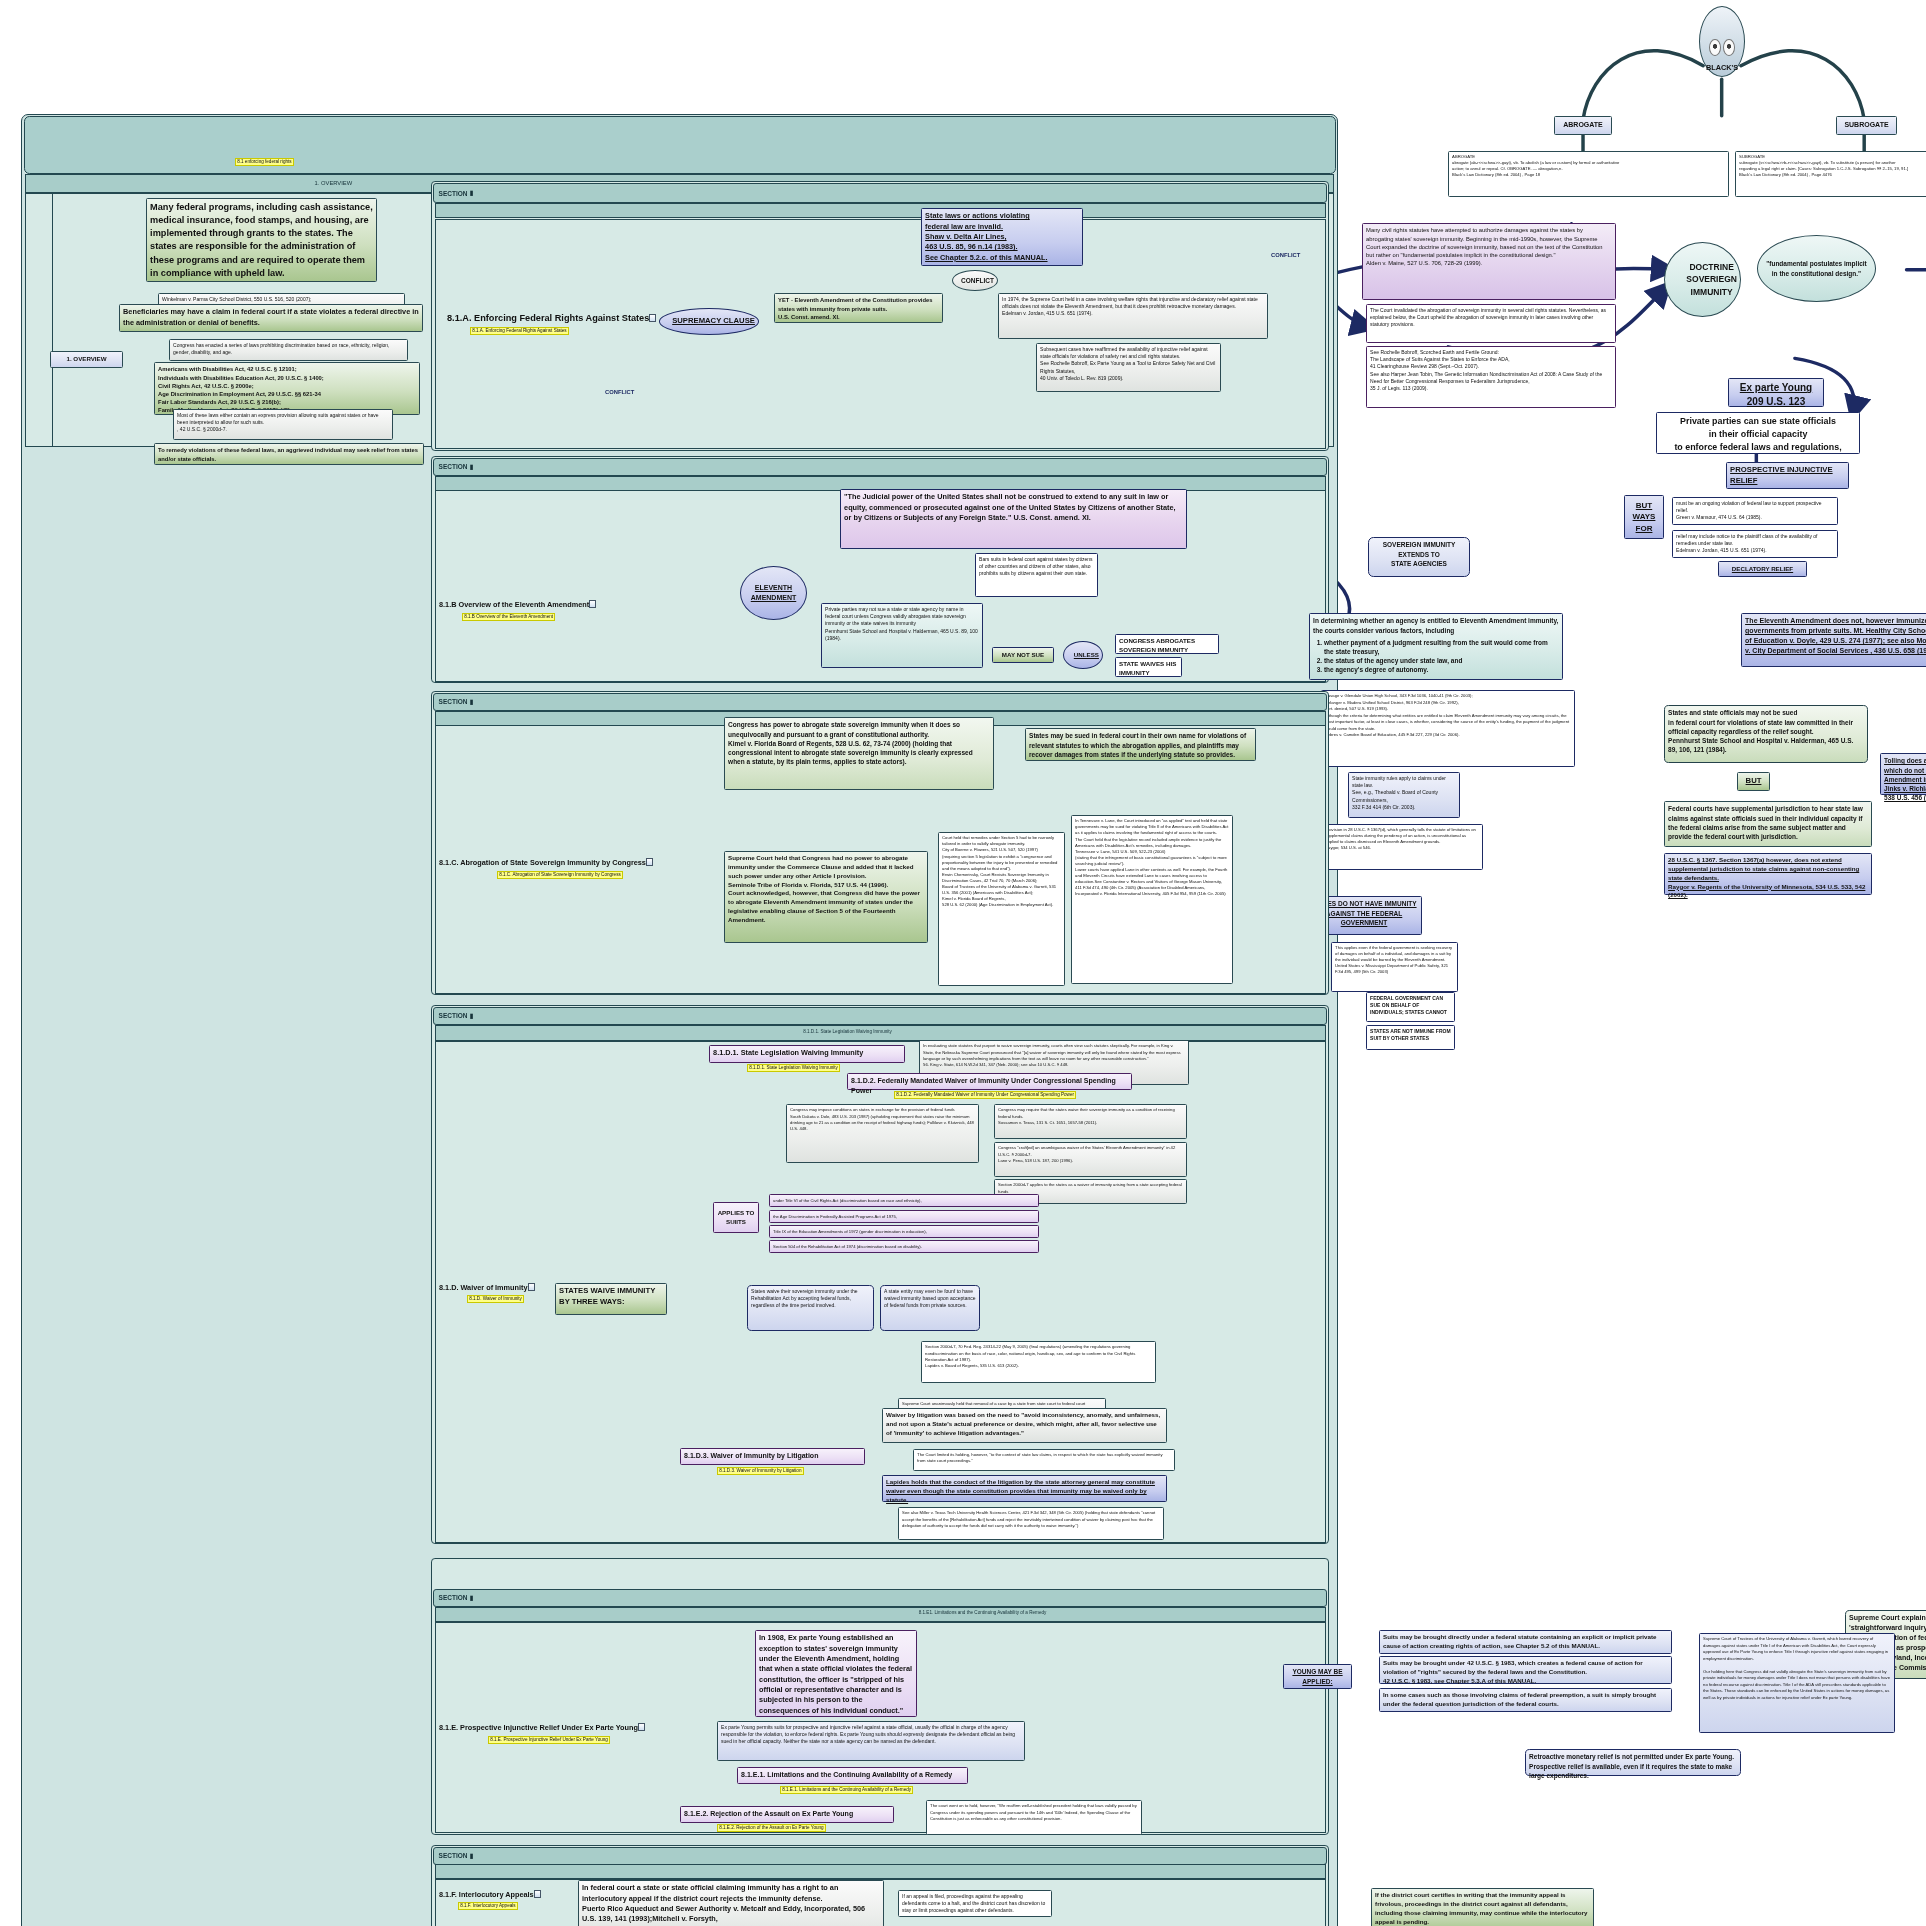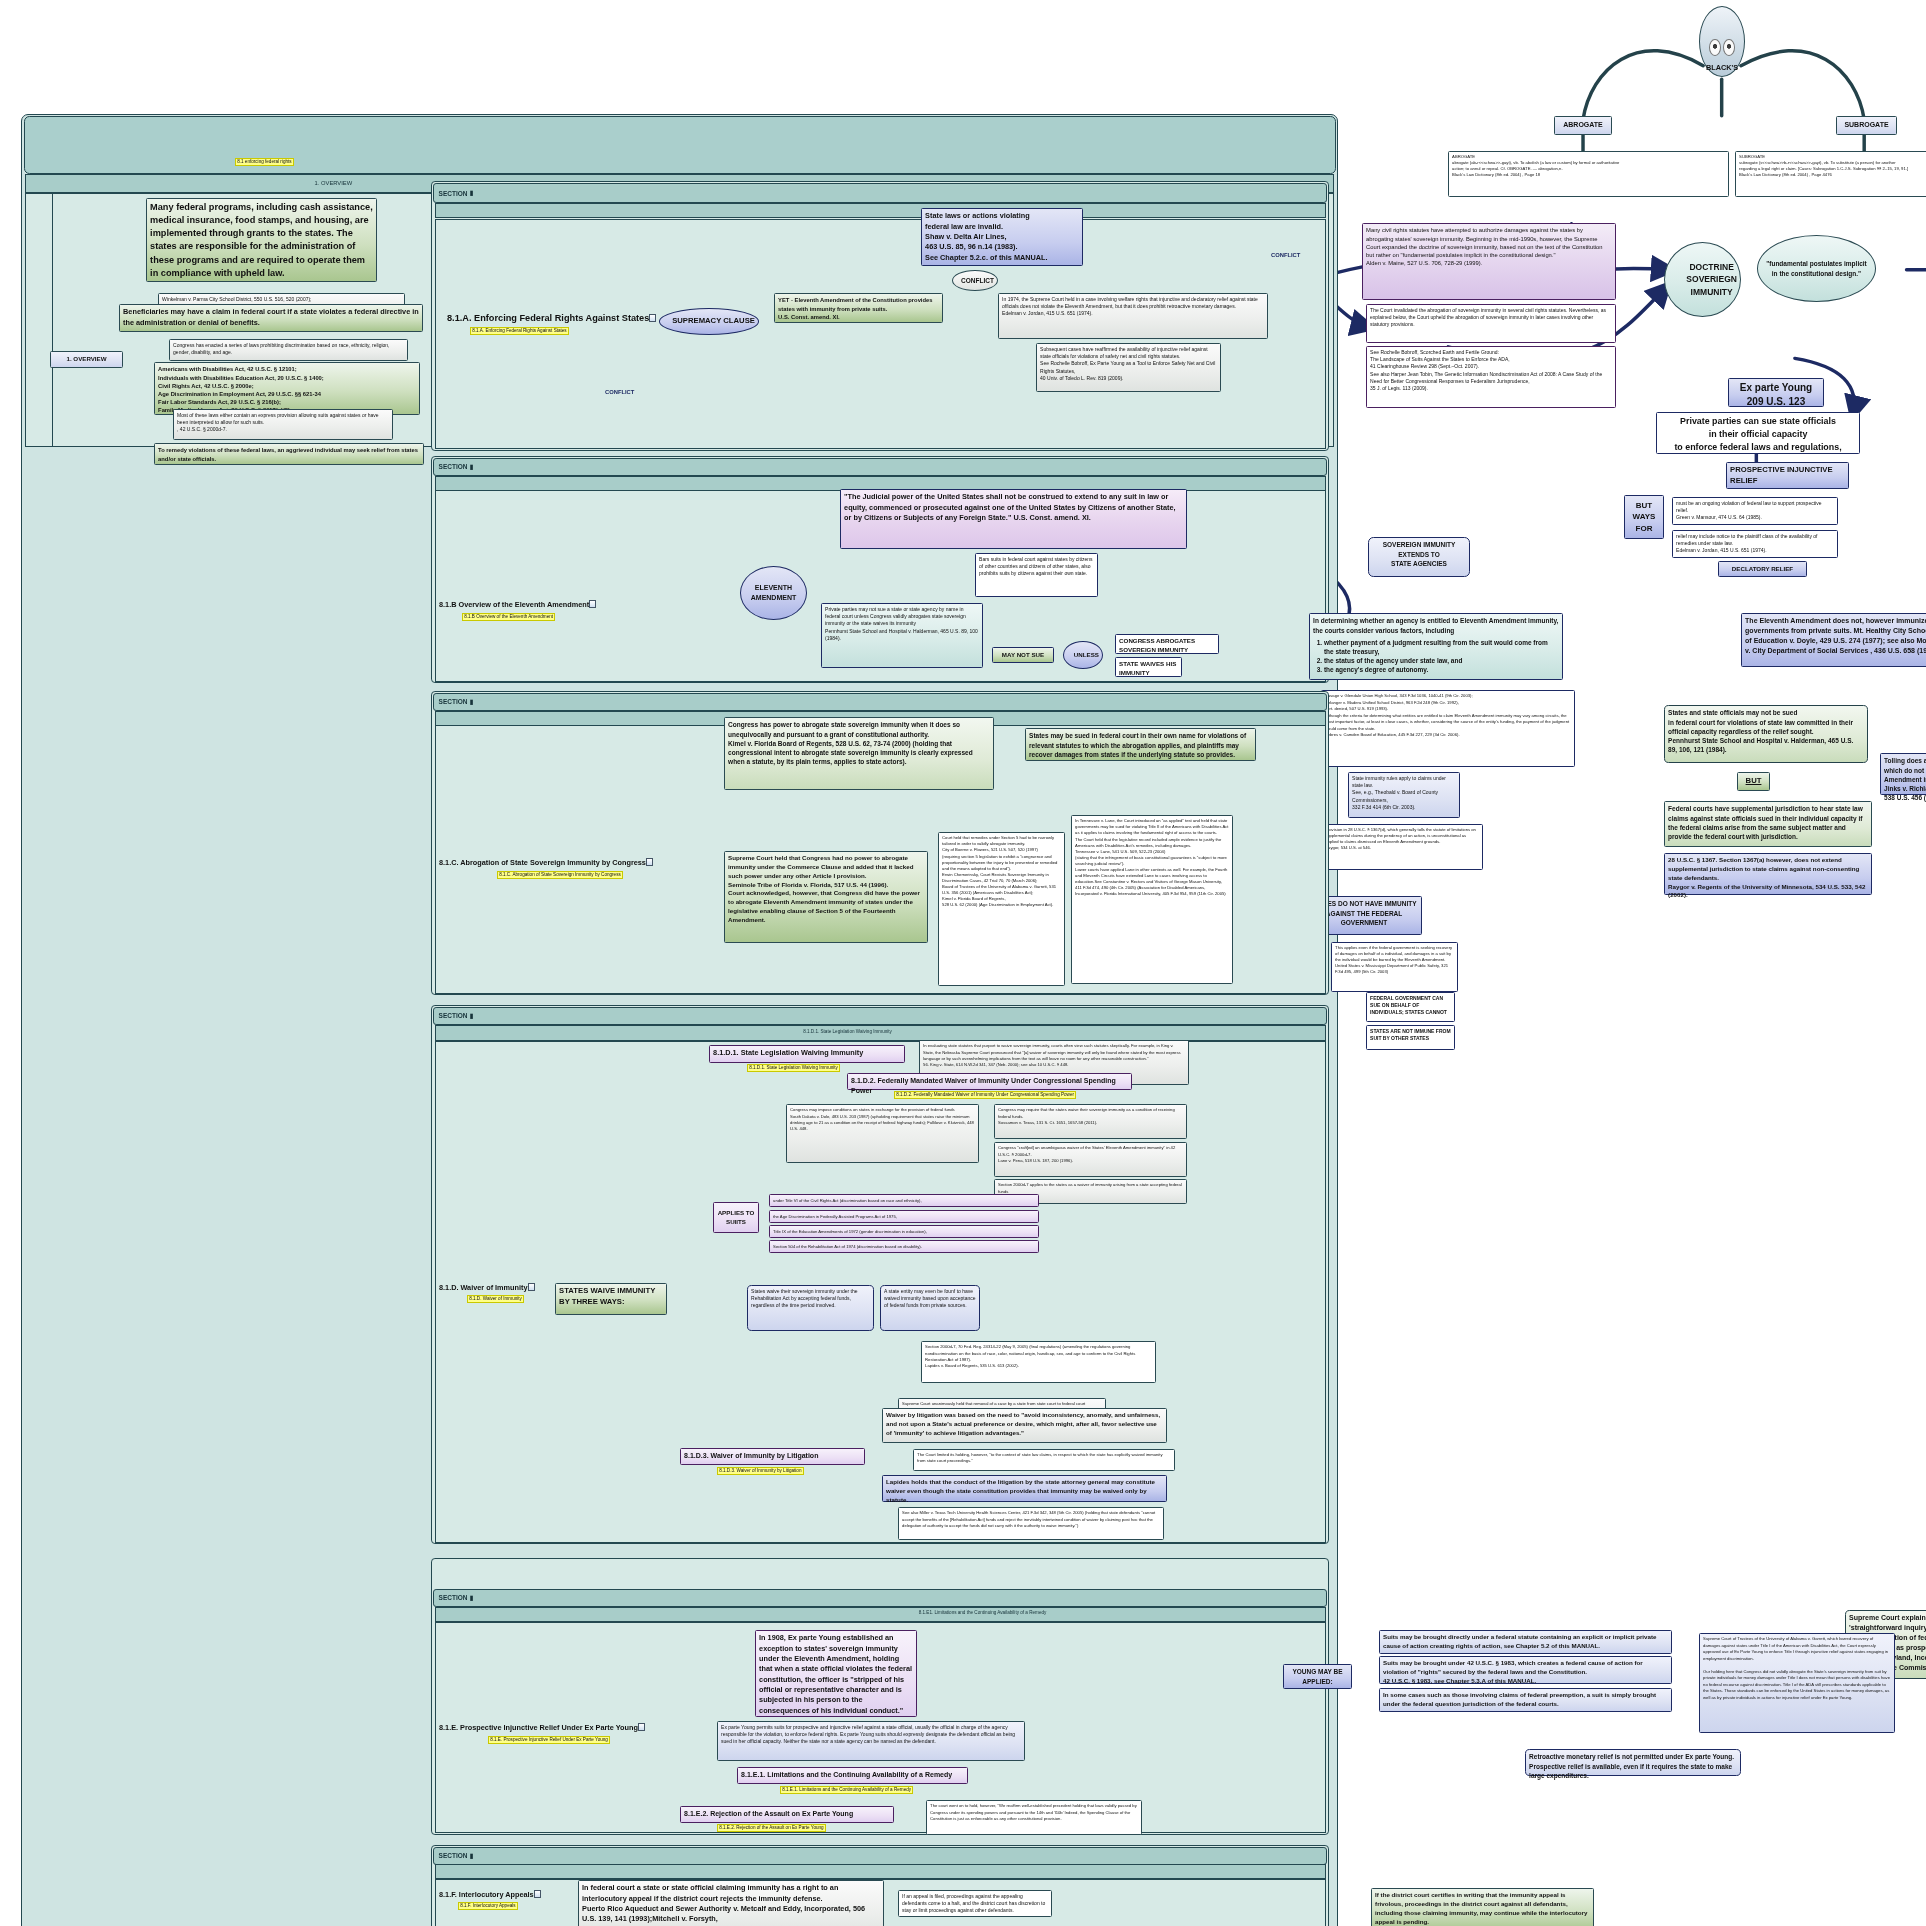--- a/index.html
+++ b/index.html
@@ -8,21 +8,21 @@
   
   .node{position:absolute;box-sizing:border-box;border:1.2px solid #2a4a52;border-radius:1.5px;padding:2.3px 3.1px;line-height:1.42;}
   .node.oval{border-radius:50%;display:flex;align-items:center;justify-content:flex-end;text-align:center;}
   .b{font-weight:bold;}
   .ctr{text-align:center;}
   
   .f-white{background:#ffffff;}
   .f-grad-green{background:linear-gradient(180deg,#eef5ec 0%,#cfe0c0 55%,#a9c68f 100%);}
   .f-grad-green2{background:linear-gradient(180deg,#f2f7f0 0%,#dfead6 60%,#c9dcbb 100%);}
   .f-grad-gray{background:linear-gradient(180deg,#fbfbfb 0%,#eceeec 60%,#dfe3e0 100%);}
-  .f-grad-blue{background:linear-gradient(180deg,#e3e6f6 0%,#c7cdef 60%,#aab4e6 100%);}
+  .f-grad-blue{background:linear-gradient(180deg,#e3e6f6 0%,#c7cdef 60%,#aab4e6 100%);text-decoration:underline;}
   .f-grad-blue2{background:linear-gradient(180deg,#f0f2fb 0%,#dde2f3 60%,#cdd5ee 100%);}
   .f-grad-purple{background:linear-gradient(180deg,#f3ecf7 0%,#e4d4ee 55%,#d8c2e8 100%);}
   .f-grad-pinkpurple{background:linear-gradient(180deg,#f6ecf8 0%,#e8d6ef 50%,#ddc6ea 100%);}
   .f-grad-teal{background:linear-gradient(180deg,#eef7f6 0%,#d9ece9 55%,#c3e0dc 100%);}
   .f-grad-lilac{background:linear-gradient(180deg,#f7f2fb 0%,#ece0f5 60%,#e0d0f0 100%);}
   .bd-navy{border-color:#1d2a63;}
   .bd-purple{border-color:#4a2060;}
   .bd-dark{border-color:#24424a;}
   
   .sheet{position:absolute;box-sizing:border-box;border:1.9px solid #234850;border-radius:7px;background:#cfe4e2;}

